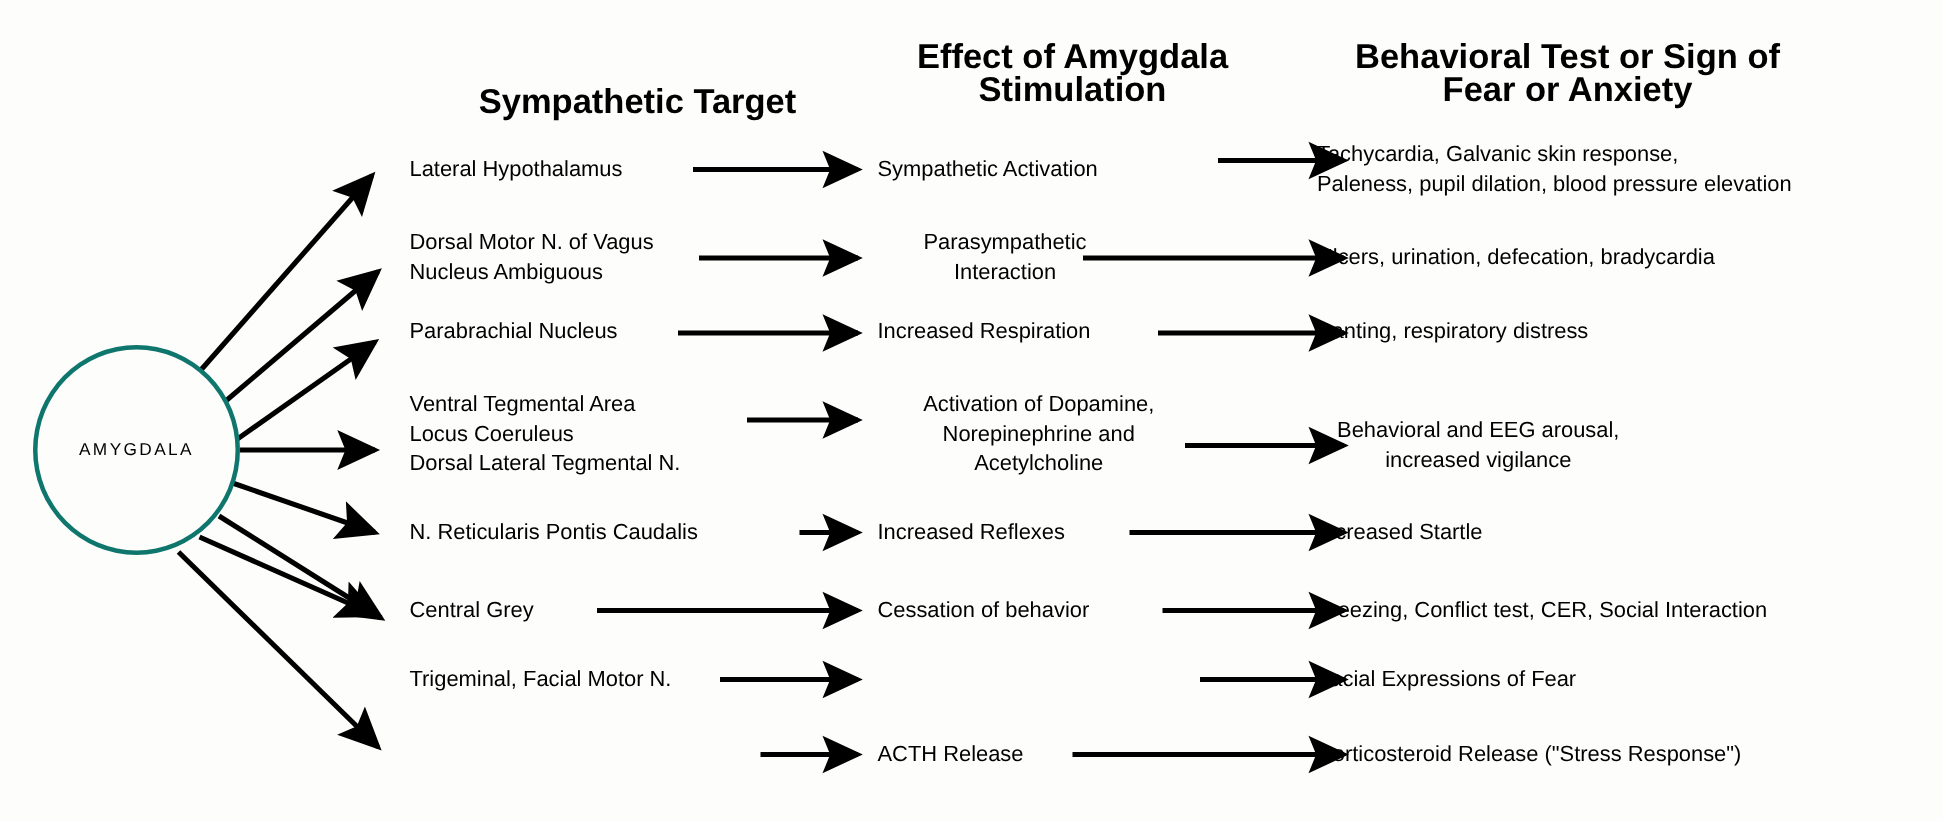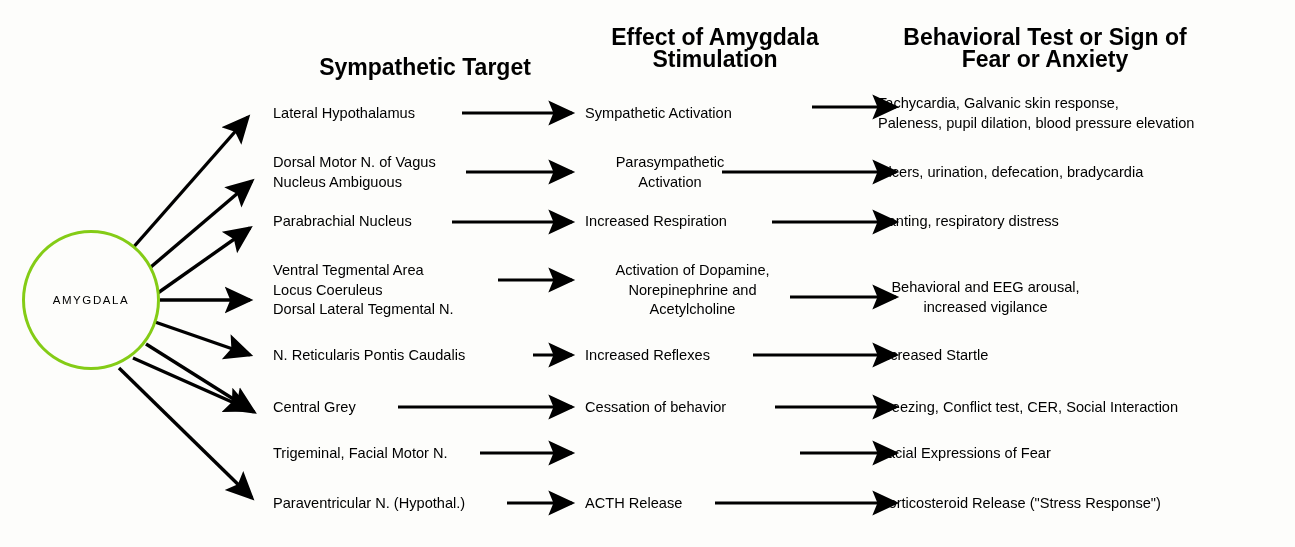--- a/index.html
+++ b/index.html
@@ -14,21 +14,21 @@
   #stage{position:absolute;left:0;top:0;width:1295px;height:547px;}
 
   
   #arrows{position:absolute;left:0;top:0;width:1295px;height:547px;}
 
   
   .amygdala{
     position:absolute;
     left:22px; top:230px;
     width:138px; height:140px;
-    border:3px solid #84cc16;
+    border:3px solid #0f766e;
     border-radius:50%;
     background:#fdfdfb;
     display:flex;align-items:center;justify-content:center;
     box-sizing:border-box;
   }
   .amygdala-label{
     font-size:11.5px;
     letter-spacing:1.6px;
     font-weight:400;
     white-space:nowrap;
@@ -118,21 +118,21 @@
 Fear or Anxiety</div>
 
   <div class="cell c1" style="top:104px">Lateral Hypothalamus</div>
   <div class="cell c2" style="top:104px">Sympathetic Activation</div>
   <div class="cell c3" style="top:94px">Tachycardia, Galvanic skin response,
 Paleness, pupil dilation, blood pressure elevation</div>
 
   <div class="cell c1" style="top:153px">Dorsal Motor N. of Vagus
 Nucleus Ambiguous</div>
   <div class="cell c2 ctr" style="top:153px;width:170px">Parasympathetic
-Activation</div>
+Interaction</div>
   <div class="cell c3" style="top:163px">Ulcers, urination, defecation, bradycardia</div>
 
   <div class="cell c1" style="top:212px">Parabrachial Nucleus</div>
   <div class="cell c2" style="top:212px">Increased Respiration</div>
   <div class="cell c3" style="top:212px">Panting, respiratory distress</div>
 
   <div class="cell c1" style="top:261px">Ventral Tegmental Area
 Locus Coeruleus
 Dorsal Lateral Tegmental N.</div>
   <div class="cell c3 ctr" style="top:278px;width:215px">Behavioral and EEG arousal,
@@ -145,17 +145,16 @@
   <div class="cell c2" style="top:346px">Increased Reflexes</div>
   <div class="cell c3" style="top:346px">Increased Startle</div>
 
   <div class="cell c1" style="top:398px">Central Grey</div>
   <div class="cell c2" style="top:398px">Cessation of behavior</div>
   <div class="cell c3" style="top:398px">Freezing, Conflict test, CER, Social Interaction</div>
 
   <div class="cell c1" style="top:444px">Trigeminal, Facial Motor N.</div>
   <div class="cell c3" style="top:444px">Facial Expressions of Fear</div>
 
-  <div class="cell c1" style="top:494px">Paraventricular N. (Hypothal.)</div>
   <div class="cell c2" style="top:494px">ACTH Release</div>
   <div class="cell c3" style="top:494px">Corticosteroid Release ("Stress Response")</div>
 
 </div>
 
 </body></html>

